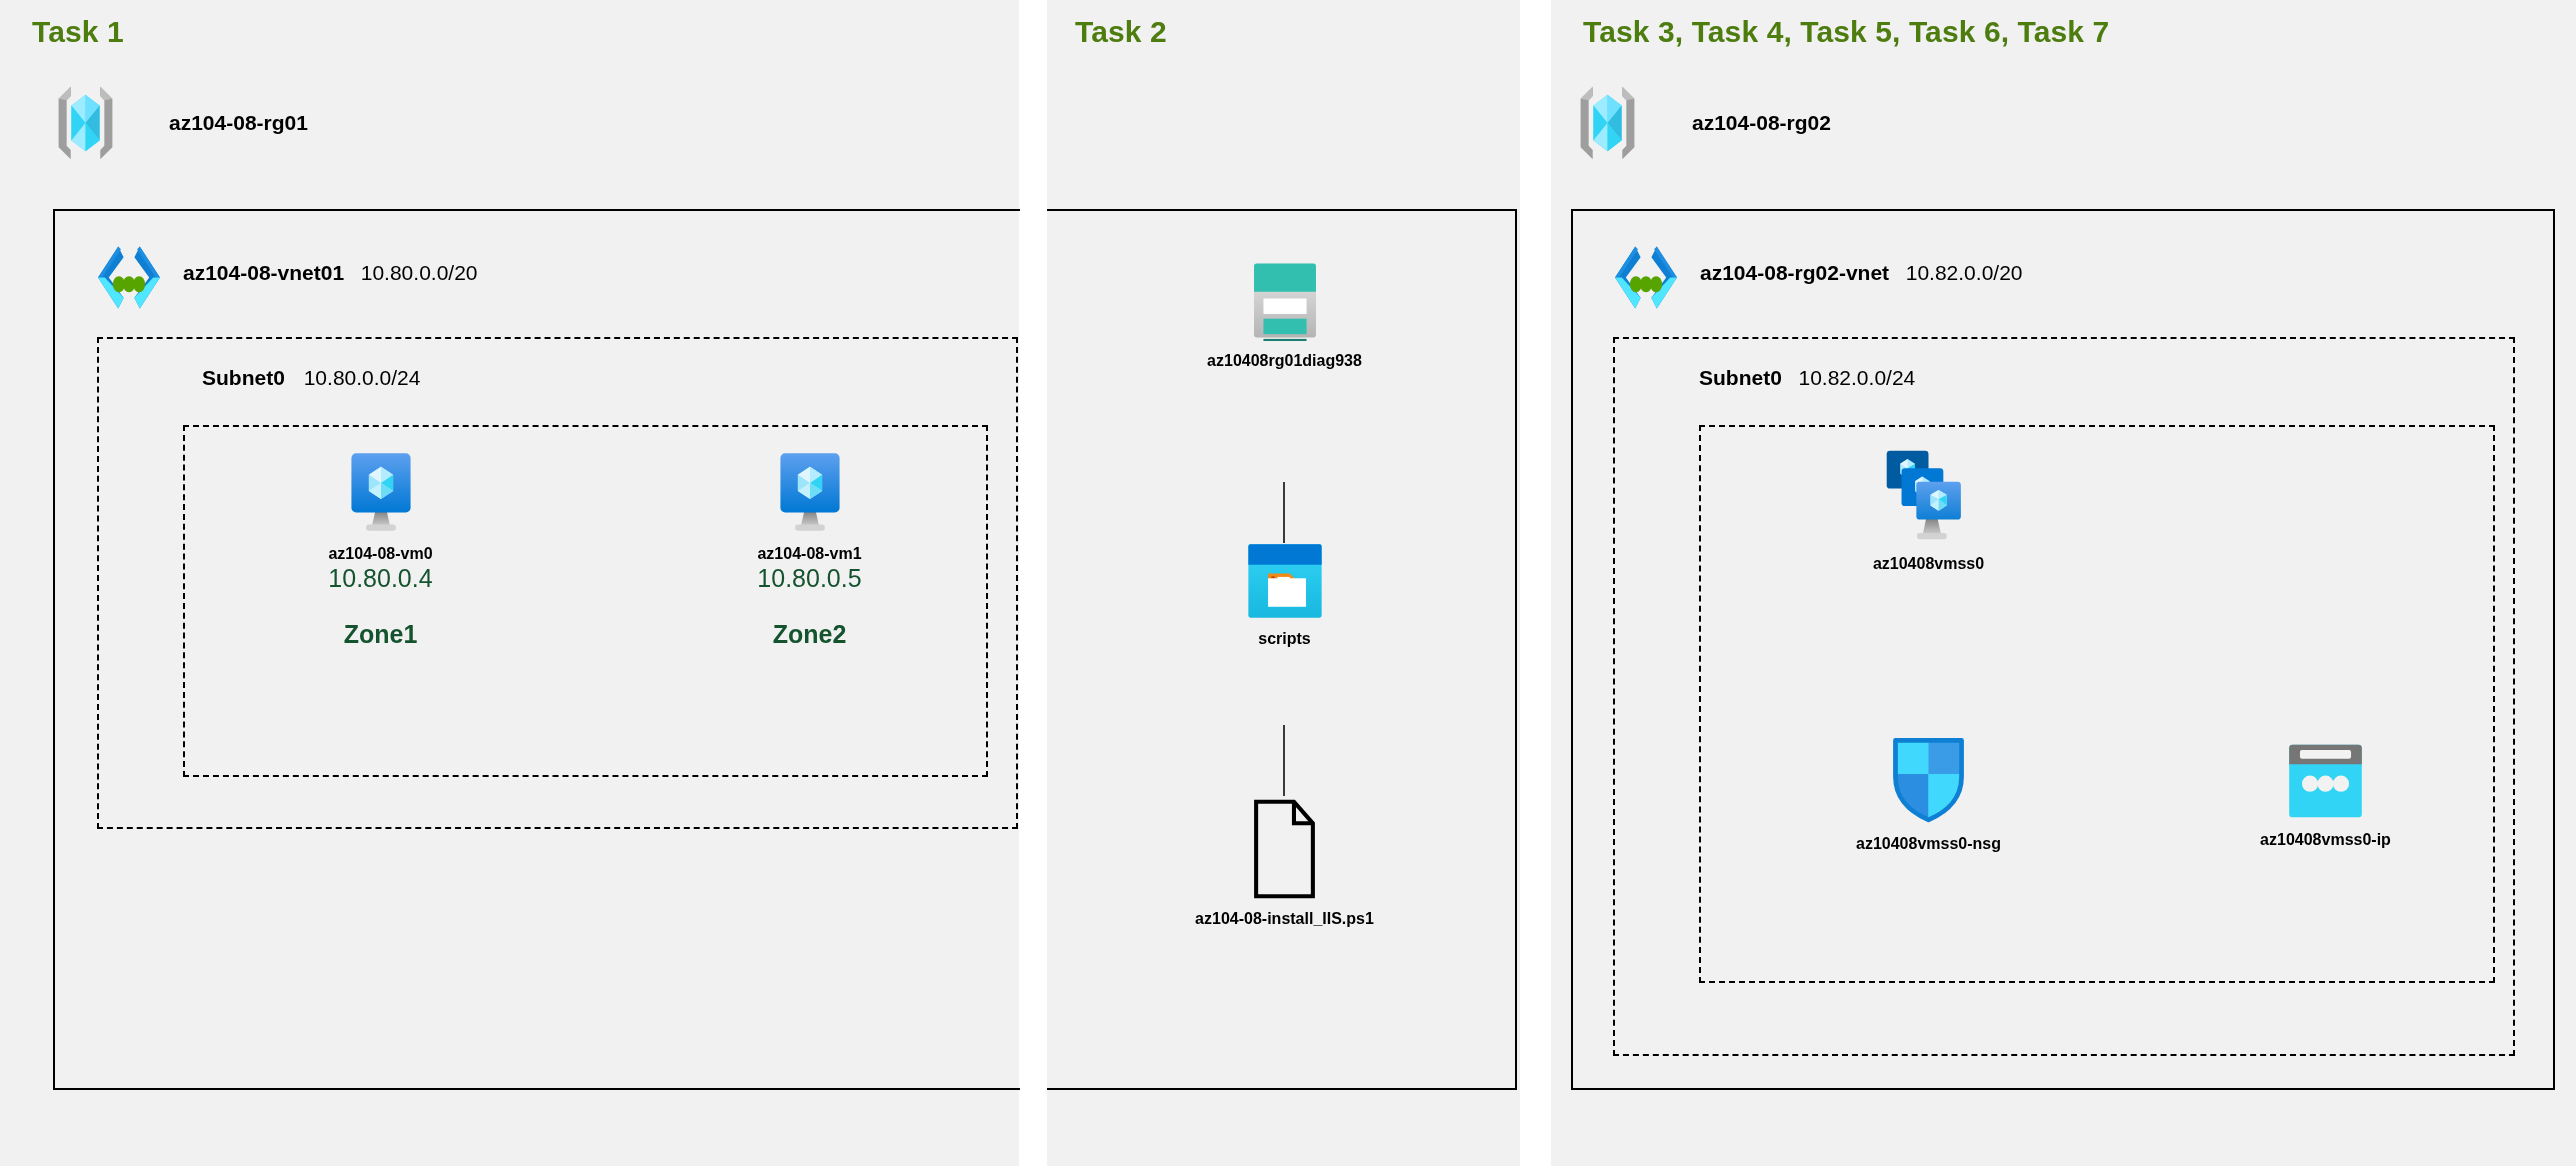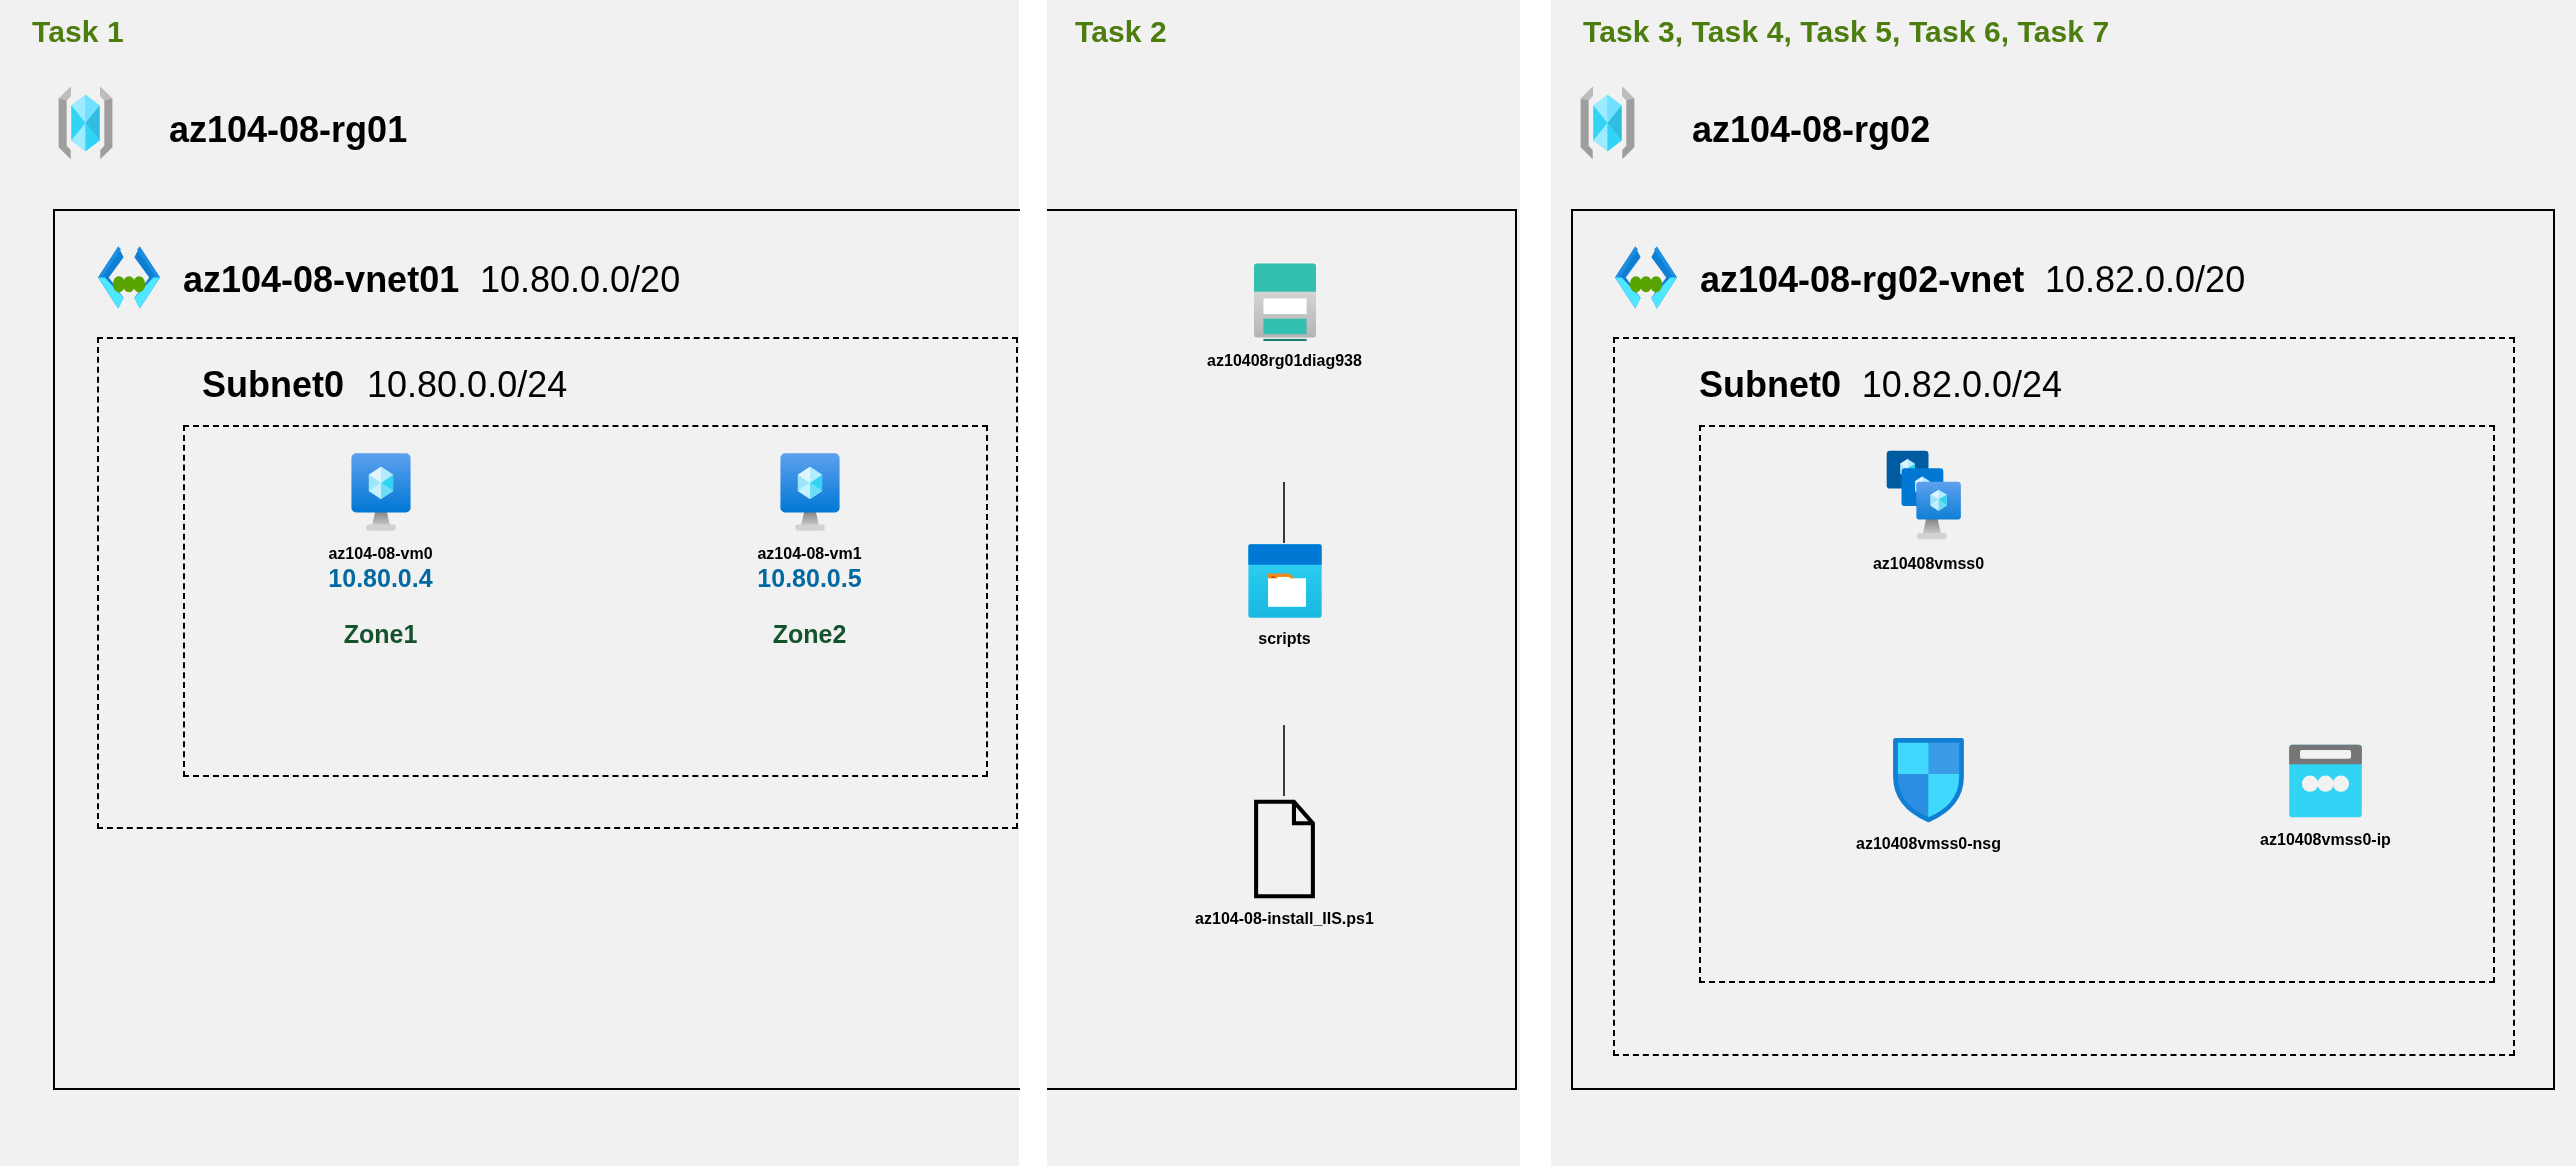--- a/index.html
+++ b/index.html
@@ -44,21 +44,21 @@
   .dashed-box {
     position: absolute;
     border: 2.7px dashed #000000;
     background: transparent;
   }
 
   
   .hdr-label {
     position: absolute;
     white-space: nowrap;
-    font-size: 36px;
+    font-size: 21px;
     color: #000;
     line-height: 1;
   }
   .hdr-label .bold { font-weight: bold; }
   .hdr-label .reg  { font-weight: normal; }
 
   
   .node {
     position: absolute;
     text-align: center;
@@ -66,22 +66,22 @@
   }
   .node .cap {
     font-size: 16px;
     font-weight: bold;
     color: #000;
     line-height: 1.18;
     margin-top: 9.4px;
   }
   .node .sub {
     font-size: 25px;
-    font-weight: bold;
-    color: #0369a1;
+    font-weight: normal;
+    color: #14532d;
     line-height: 1.18;
   }
   .node .zone {
     font-size: 25px;
     font-weight: bold;
     color: #14532d;
     line-height: 1.18;
     margin-top: 26px;
   }
 

